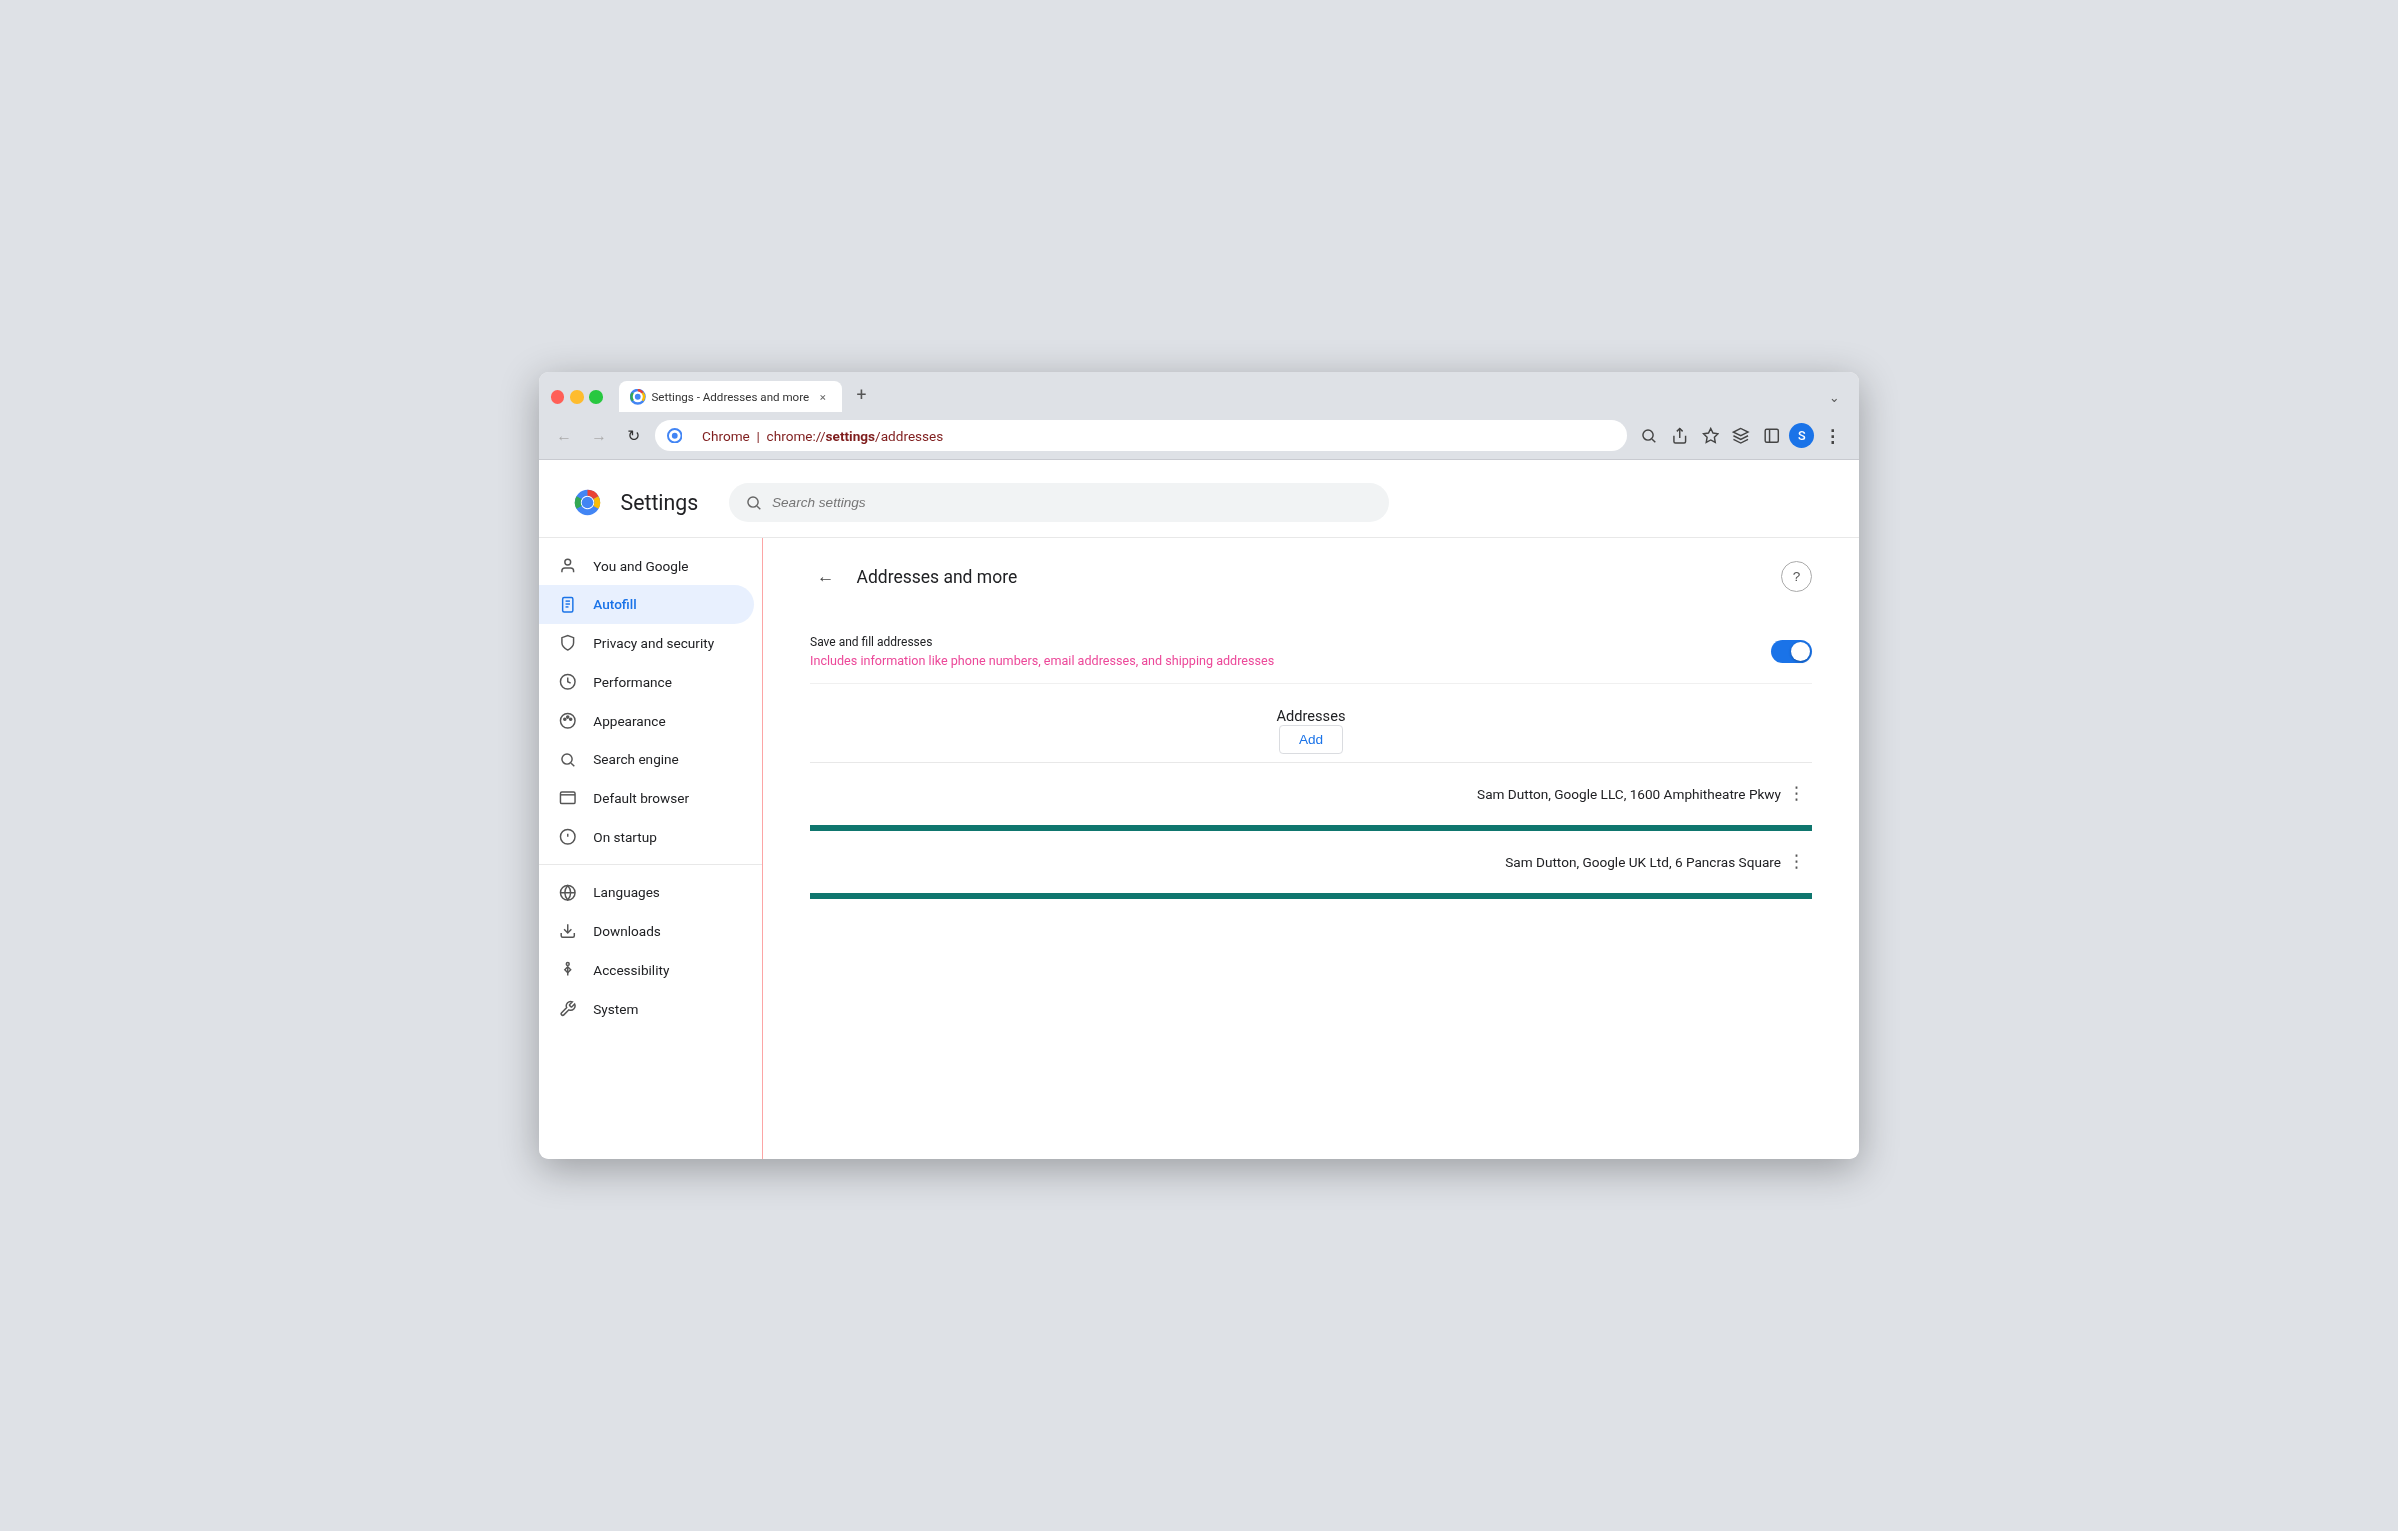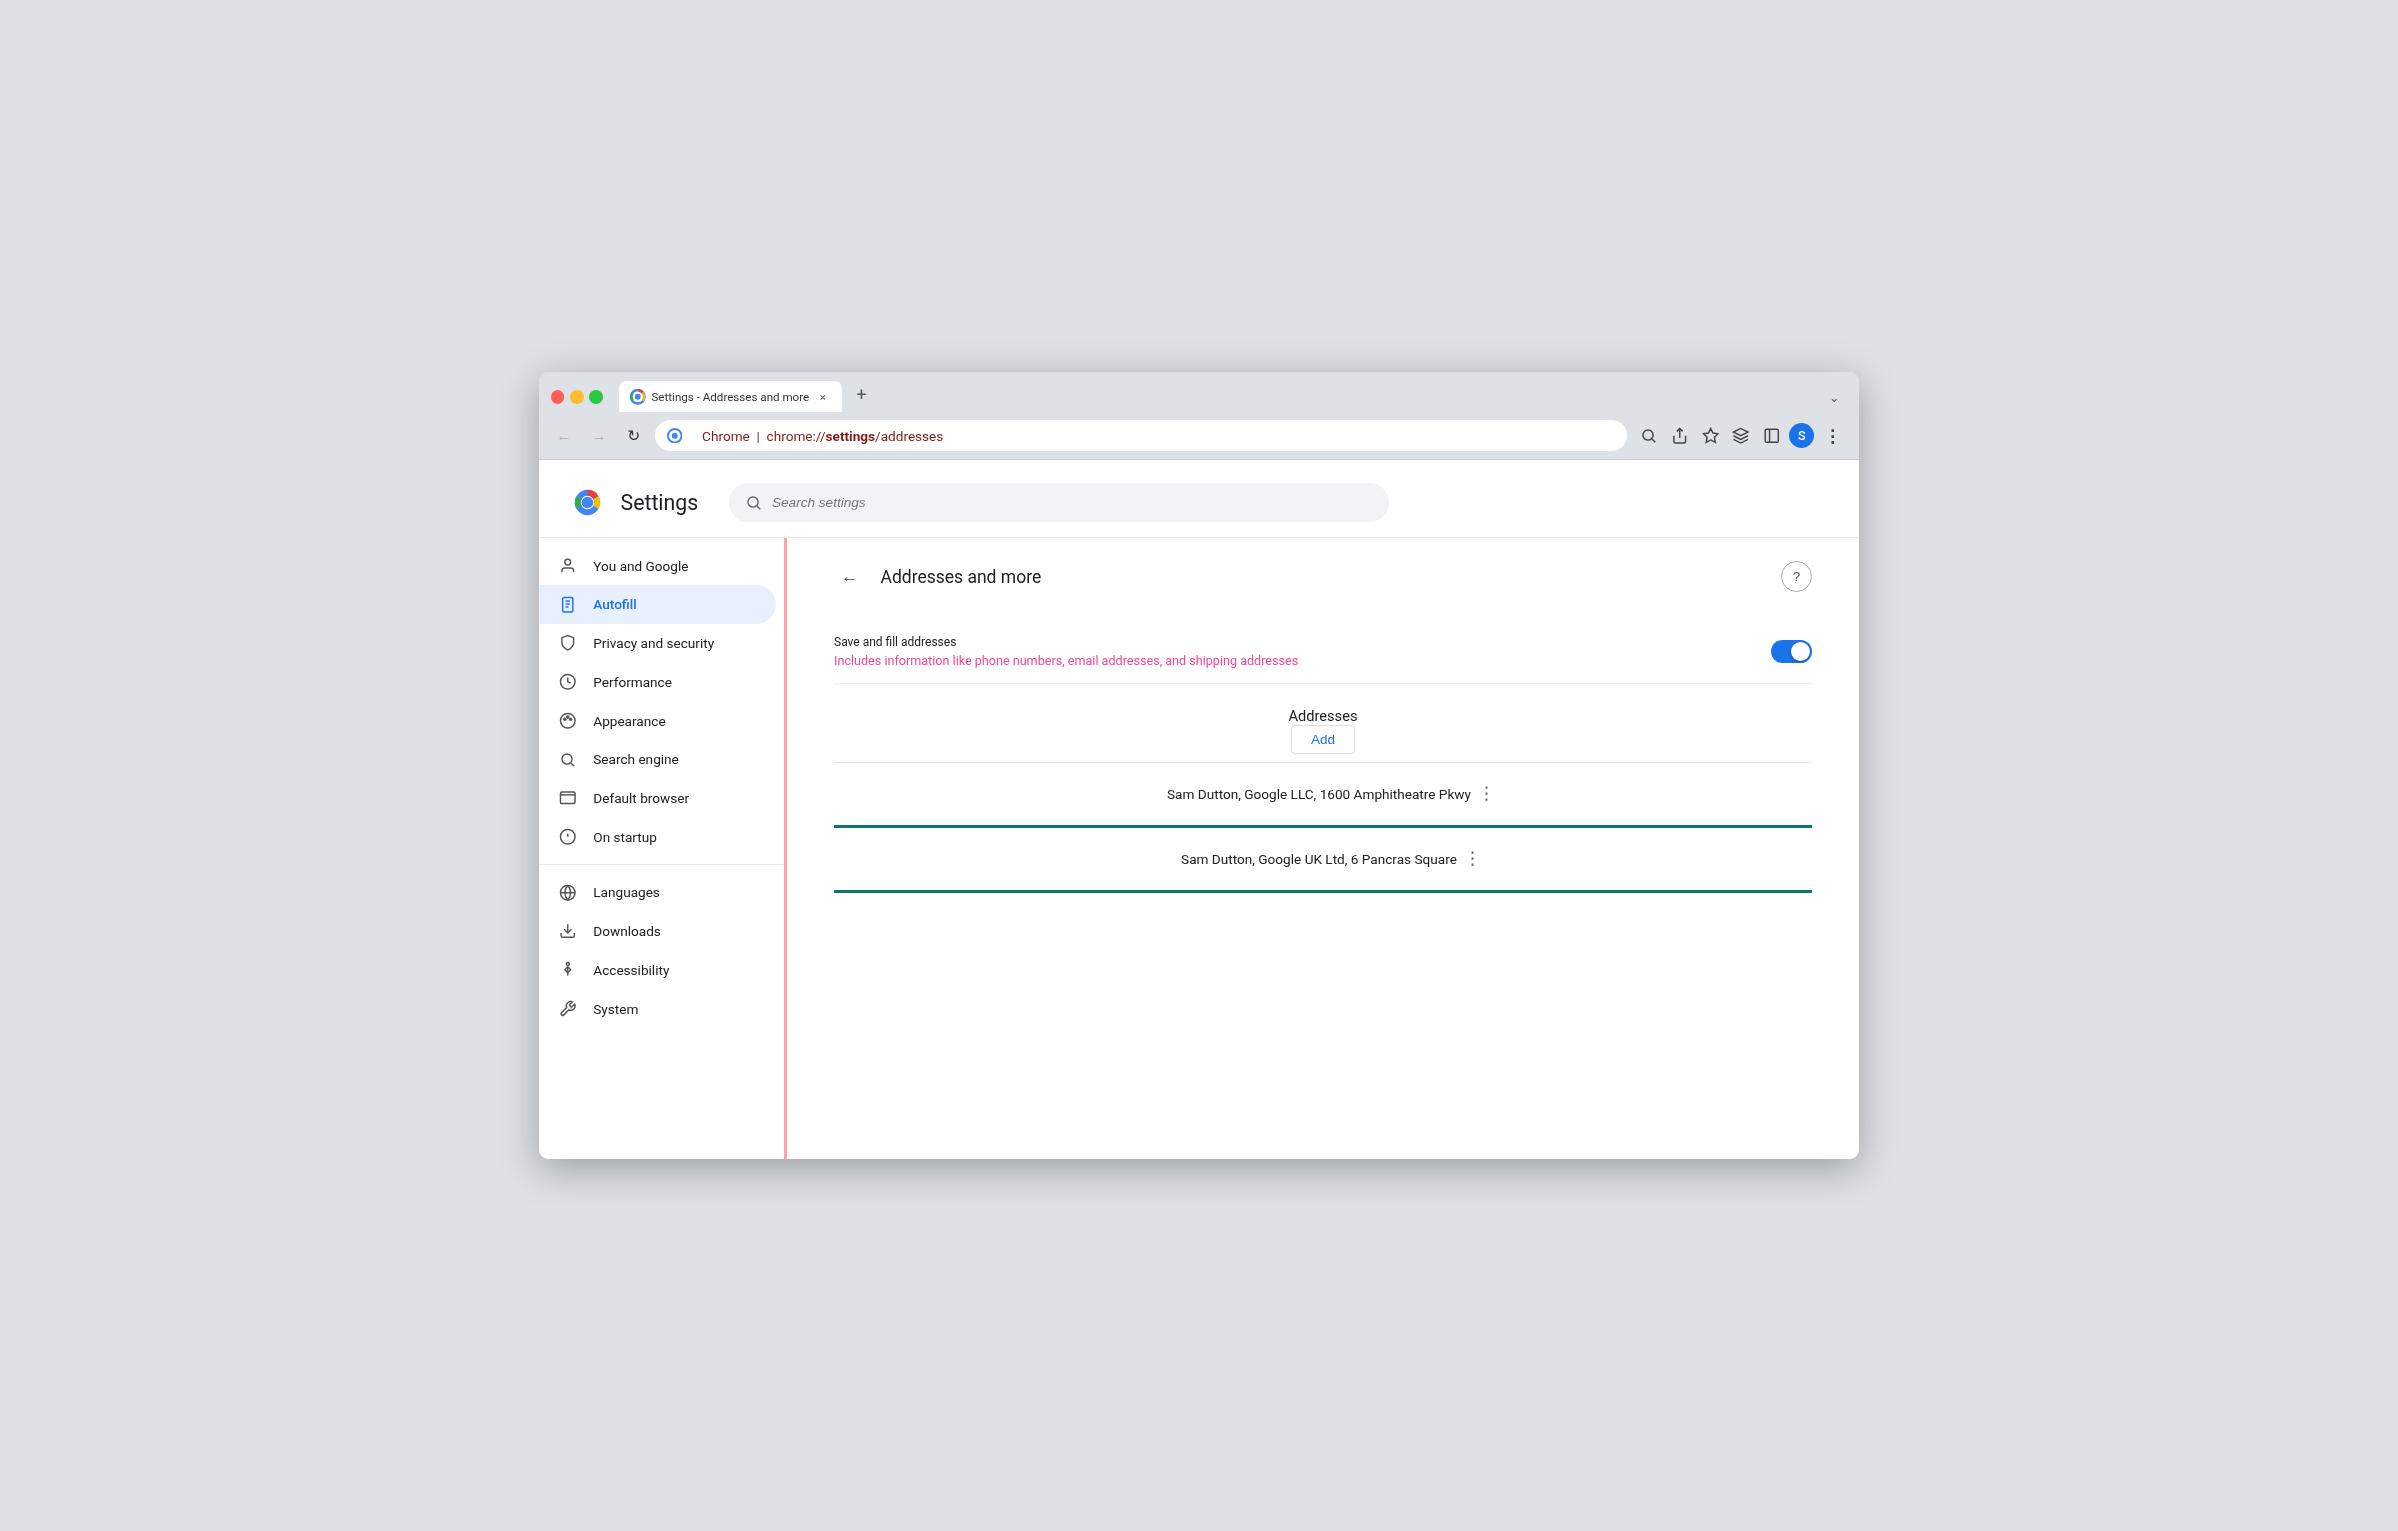--- a/index.html
+++ b/index.html
@@ -238,22 +238,22 @@
     }
 
     
     .main-layout {
       display: flex;
       min-height: 621px;
     }
 
     
     .sidebar {
-      width: 248px;
-      border-right: 3px solid #fca5a5;
+      width: 224px;
+      border-right: 1px solid #fca5a5;
       padding: 7.8px 0;
       flex-shrink: 0;
       overflow-y: auto;
     }
     .sidebar-item {
       display: flex;
       align-items: center;
       gap: 15.5px;
       padding: 9.7px 19.4px;
       cursor: pointer;
@@ -408,23 +408,23 @@
       cursor: pointer;
     }
 
     .address-list {
       border-top: 1px solid #e8e8e8;
       margin-top: 7.8px;
     }
     .address-item {
       display: flex;
       align-items: center;
-      justify-content: center;
+      justify-content: flex-end;
       padding: 15.5px 0 15.5px 23px;
-      border-bottom: 3px solid #0f766e;
+      border-bottom: 6px solid #0f766e;
       cursor: pointer;
     }
     .address-text-val {
       font-size: 13.6px;
       color: #202124;
     }
     .more-btn {
       width: 31px;
       height: 31px;
       border-radius: 50%;

